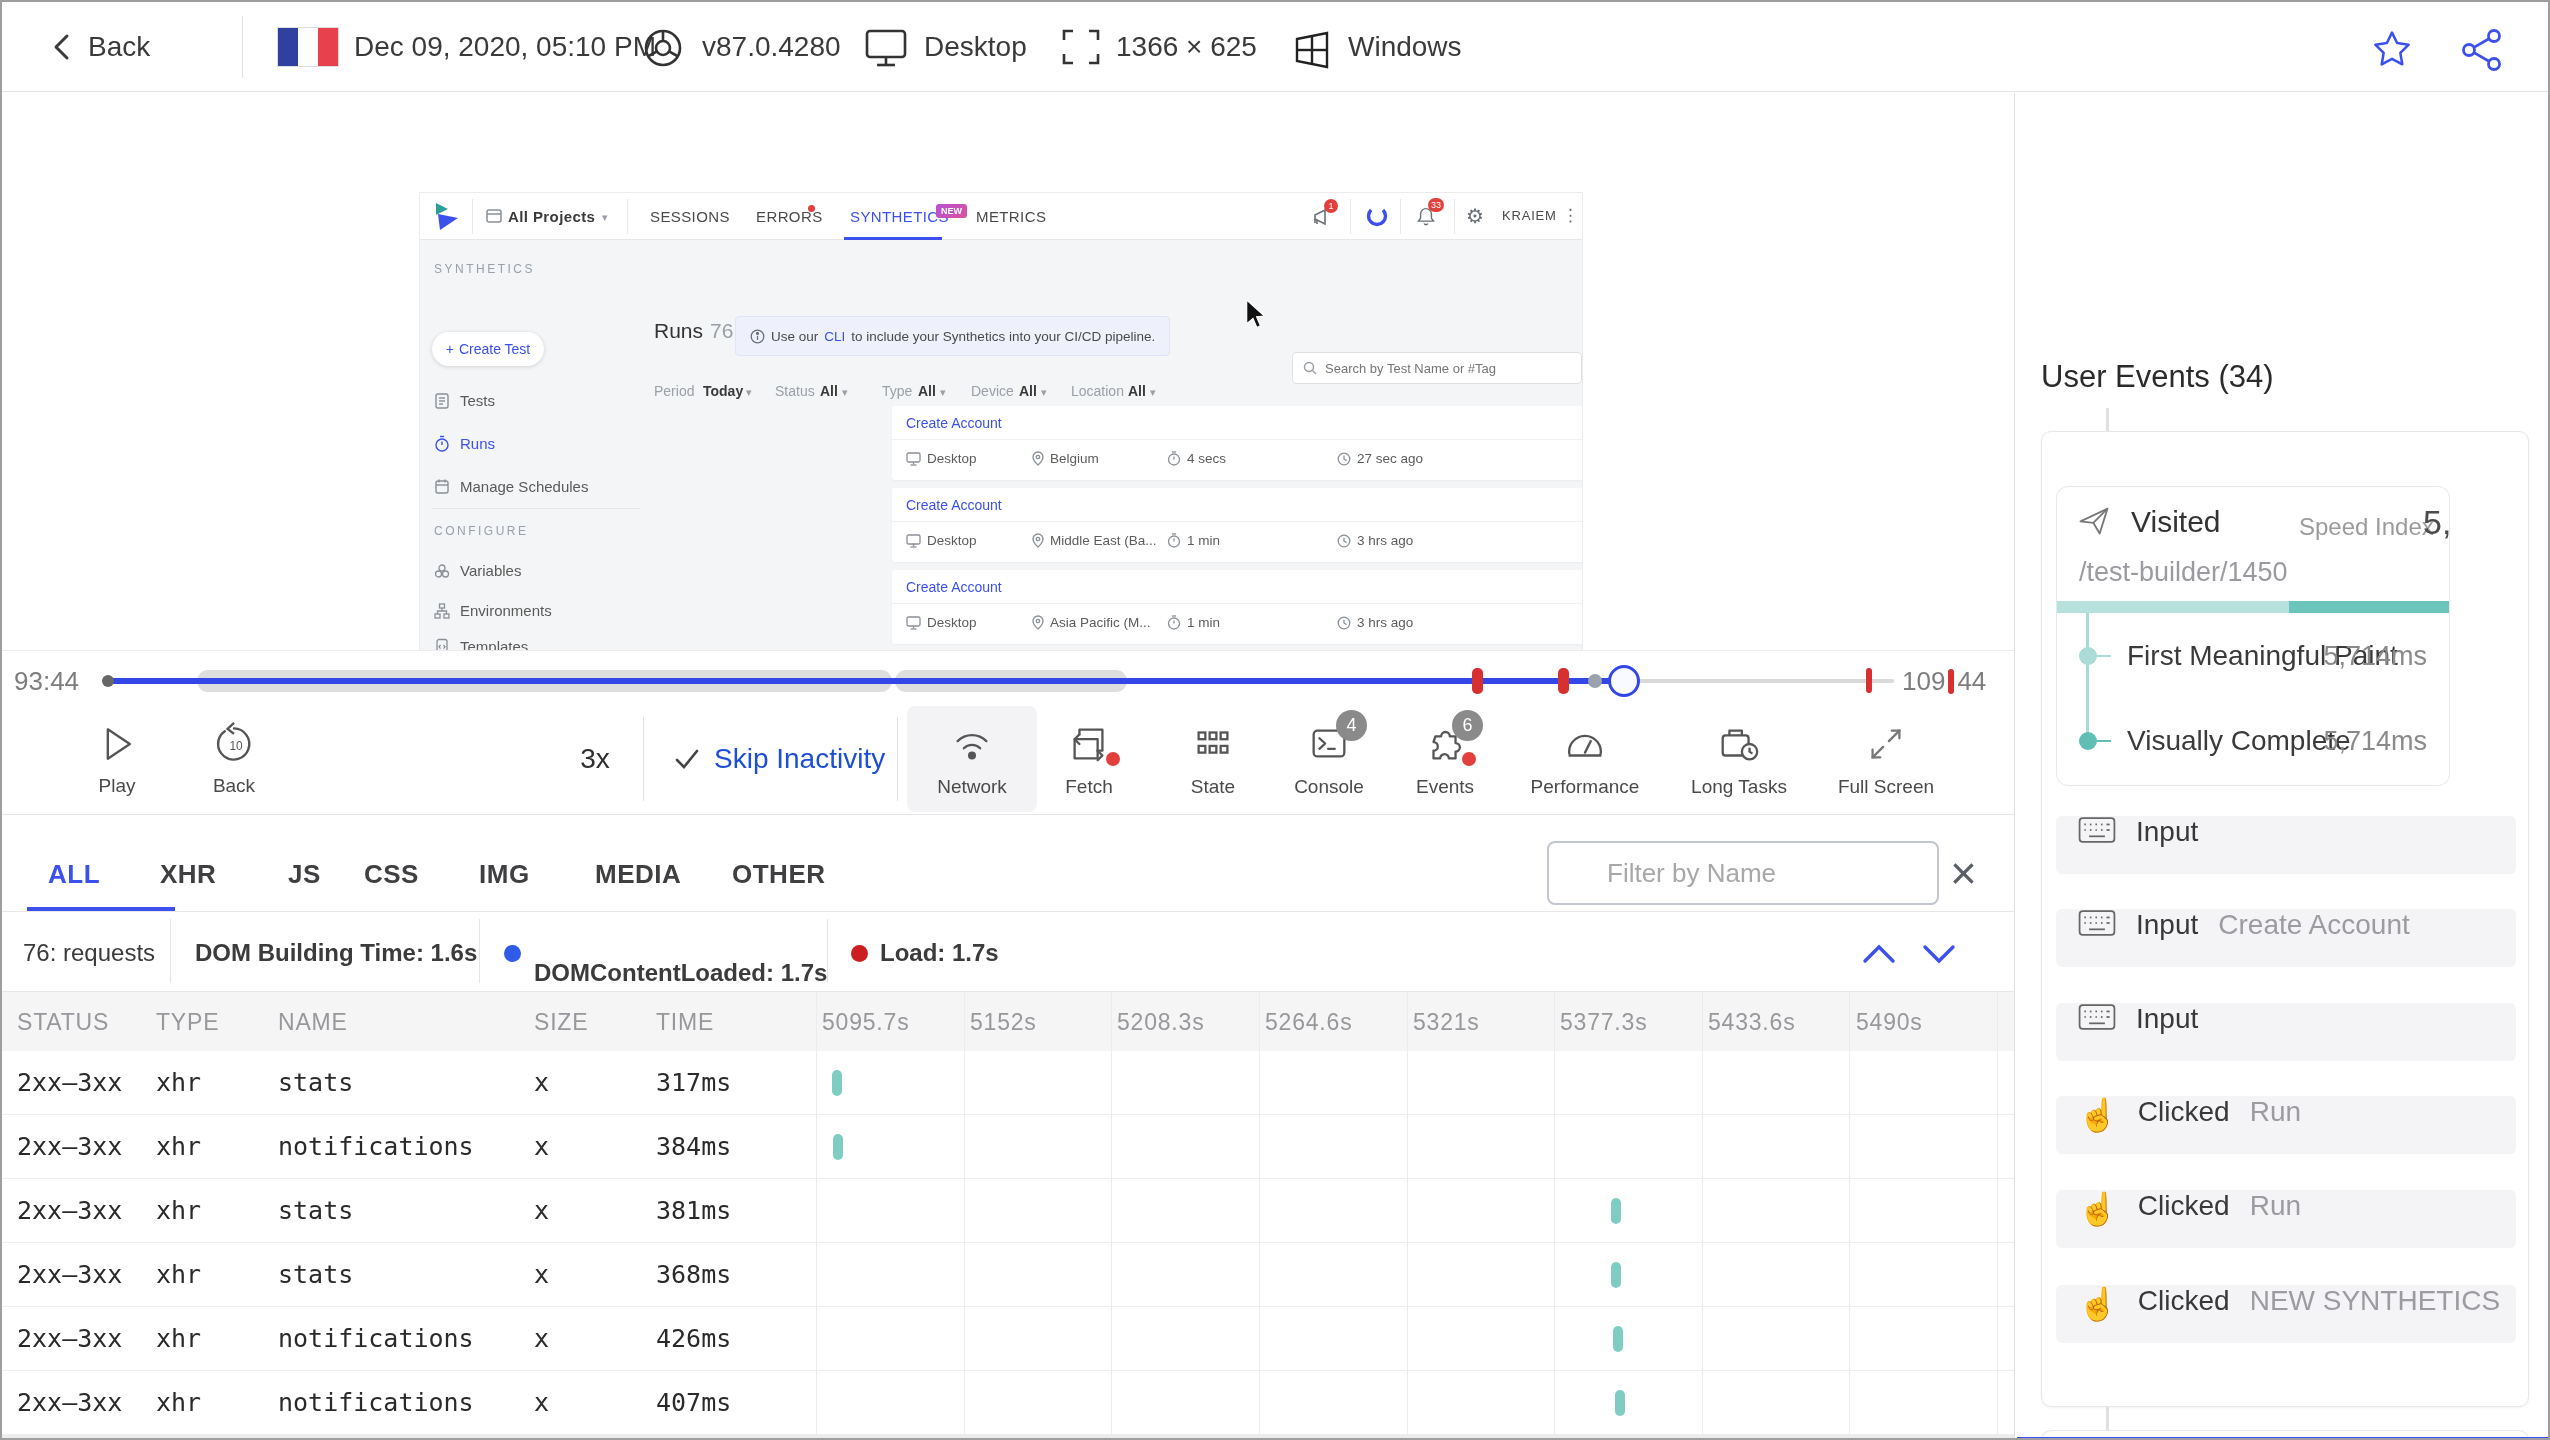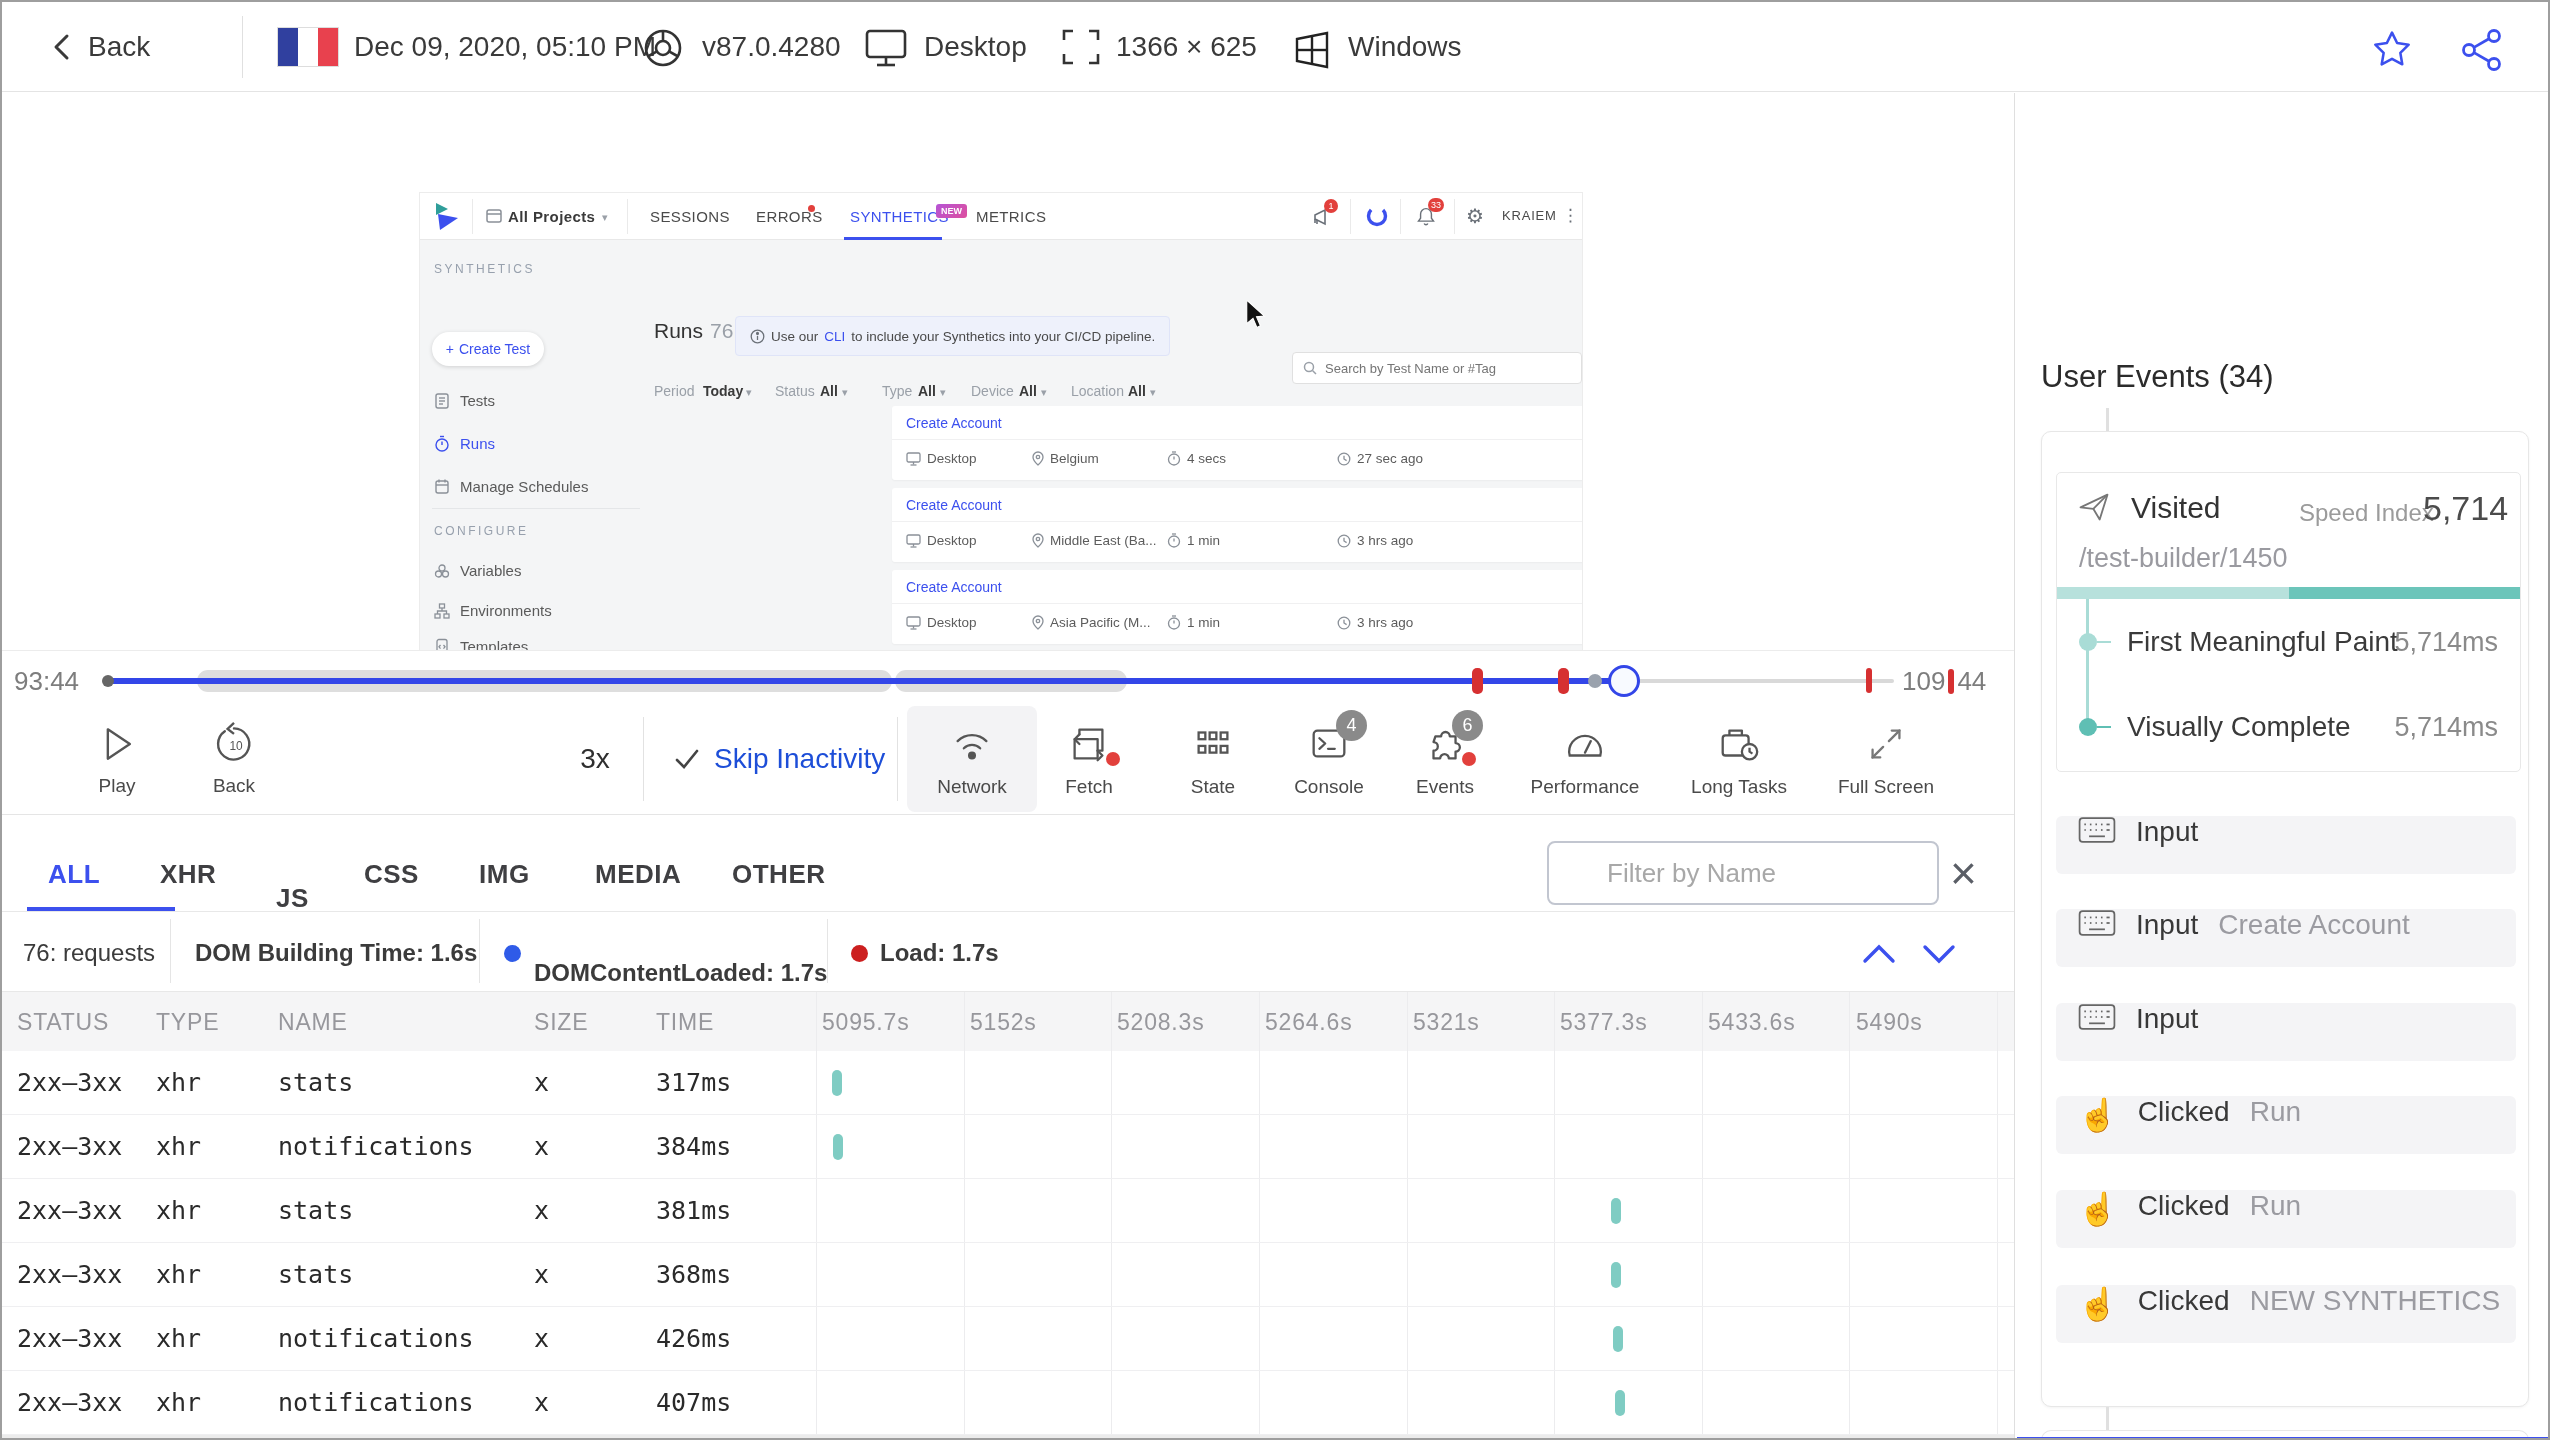--- a/index.html
+++ b/index.html
@@ -72,21 +72,21 @@
   #nscroll { position:absolute; left:0; top:620px; width:2012px; height:8px; background:#ececec; }
 
   
   #rightbar { position:absolute; left:2012px; top:91px; width:536px; height:1349px; background:#fff; border-left:1px solid #dfdfdf; }
   #user-card { position:absolute; left:25px; top:31px; width:488px; height:220px; border:1px solid #e3e3e3; border-radius:10px; background:#fff; }
   #avatar { position:absolute; left:20px; top:23px; width:100px; height:100px; border-radius:50%; background:#c8e5e1; display:flex; align-items:center; justify-content:center; }
   #uc-div { position:absolute; left:20px; top:145px; width:448px; height:1px; background:#ececec; }
   #events-heading { position:absolute; left:26px; top:266px; font-size:31px; color:#2b2b2b; }
   .connector { position:absolute; left:91px; width:3px; background:#e0e0e0; }
   #group-card { position:absolute; left:26px; top:338px; width:488px; height:976px; border:1px solid #e7e7e7; border-radius:10px; background:#fff; box-shadow:0 1px 3px rgba(0,0,0,.05); }
-  #visited-card { position:absolute; left:14px; top:40px; width:465px; height:300px; border:1px solid #e8e8e8; border-radius:5px; background:#fff; overflow:hidden; }
+  #visited-card { position:absolute; left:14px; top:54px; width:394px; height:300px; border:1px solid #e8e8e8; border-radius:12px; background:#fff; overflow:hidden; }
   .vc-dot { position:absolute; left:22px; width:18px; height:18px; border-radius:50%; }
   .vc-tick { position:absolute; left:40px; width:14px; height:2px; }
   .vc-name { position:absolute; left:70px; font-size:28px; color:#3a3a3a; white-space:nowrap; }
   .vc-val { position:absolute; right:22px; font-size:27px; color:#8a8a8a; }
   .ev-row { position:absolute; left:14px; width:460px; height:58px; background:#f4f4f6; border-radius:6px; display:flex; padding-left:22px; gap:20px; }
   .ev-type { font-size:28px; color:#383838; }
   .ev-detail { font-size:28px; color:#9b9ba1; white-space:nowrap; }
   #next-card { position:absolute; left:26px; top:1337px; width:488px; height:13px; border:1px solid #e7e7e7; border-bottom:none; border-radius:10px 10px 0 0; background:#fff; }
   #bottom-blue { position:absolute; left:2px; top:1344px; width:532px; height:5px; background:#3c50ee; }
 </style>
@@ -592,21 +592,21 @@
             <line x1="10" y1="38" x2="21" y2="27"></line>
         </svg>
         <span class="plabel">Full Screen</span>
       </div>
     </div>
   </div>
 
   <div id="network">
     <span class="ntab active" style="left:46px;">ALL</span>
     <span class="ntab" style="left:158px;">XHR</span>
-    <span class="ntab" style="left:274px;margin-top:24px;">JS</span>
+    <span class="ntab" style="left:286px;">JS</span>
     <span class="ntab" style="left:362px;">CSS</span>
     <span class="ntab" style="left:477px;">IMG</span>
     <span class="ntab" style="left:593px;">MEDIA</span>
     <span class="ntab" style="left:730px;">OTHER</span>
     <div id="ntab-underline"></div>
 
     <svg class="abs" style="left:1565px; top:44px;" width="30" height="30" viewBox="0 0 30 30" fill="none" stroke="#9aa0a8" stroke-width="2.4">
         <circle cx="12" cy="12" r="9"></circle>
         <line x1="19" y1="19" x2="28" y2="28"></line>
       </svg>

